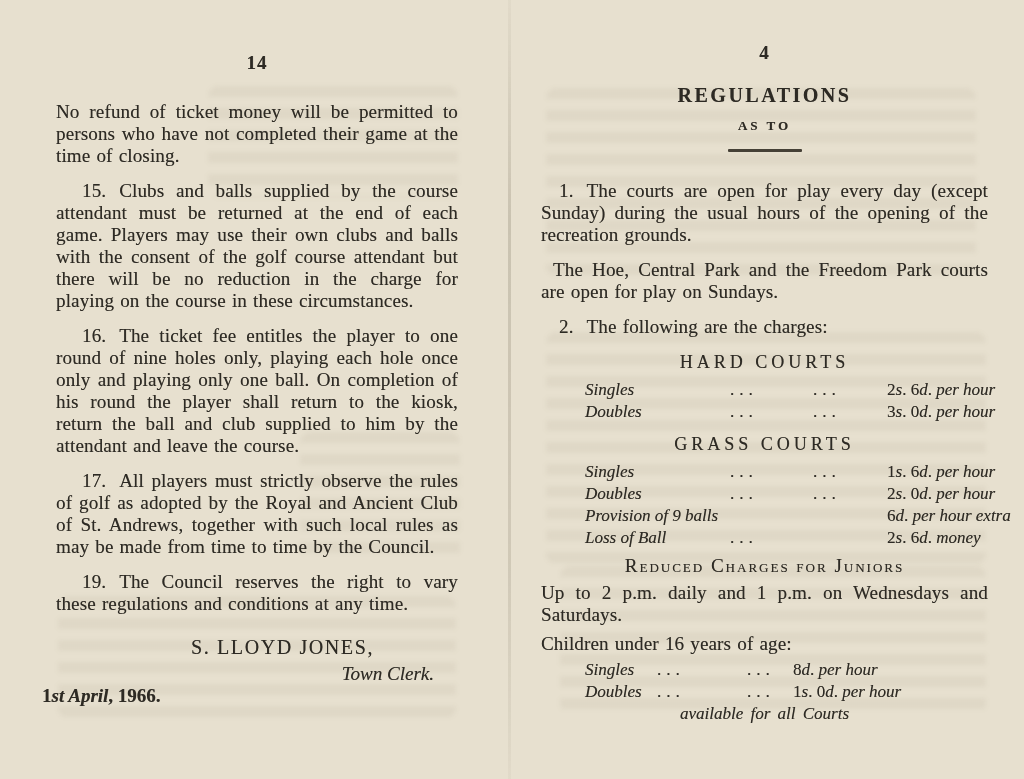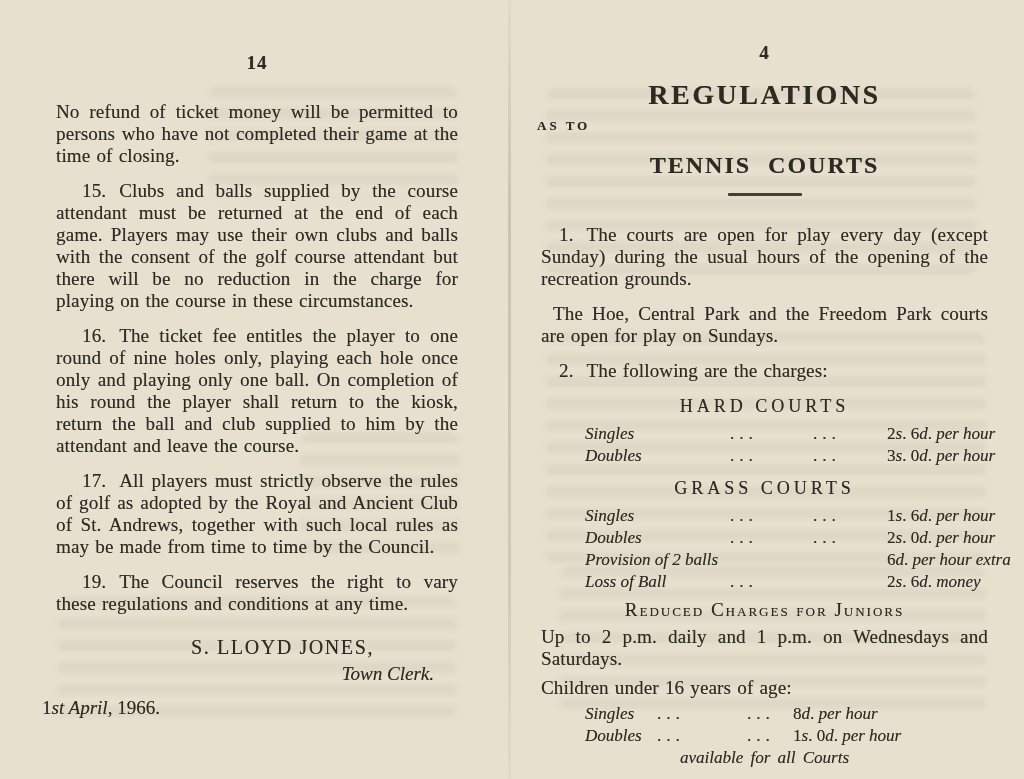--- a/index.html
+++ b/index.html
@@ -46,25 +46,25 @@
 
   .body{font-size:19px;line-height:22px;text-align:justify;margin:4px;word-spacing:1.2px;letter-spacing:.15px;}
   .mt9{margin-top:9px;}
   .indent{text-indent:26px;}
   .indent-r{text-indent:18px;}
   .indent-sm{text-indent:12px;}
   .pnum{margin-right:13px;}
 
   .sig-name{margin-top:16px;text-align:right;padding-right:88px;font-size:20px;line-height:24px;letter-spacing:1.6px;}
   .sig-title{margin-top:4px;text-align:right;padding-right:28px;font-style:italic;font-size:19px;line-height:22px;}
-  .date-line{margin-top:12px;margin-left:-10px;font-size:19px;line-height:22px;}
+  .date-line{margin-top:0;margin-left:-10px;font-size:19px;line-height:22px;font-weight:bold;}
   .date-line i{font-style:italic;}
 
-  .t1{margin:18px 0 0;font-size:28px;line-height:26px;font-weight:bold;letter-spacing:2.5px;text-align:center;}
-  .t2{margin:10px 0 12px;font-size:13px;line-height:16px;letter-spacing:3px;font-weight:bold;}
+  .t1{margin:18px 0 0;font-size:20px;line-height:26px;font-weight:bold;letter-spacing:2.5px;text-align:center;}
+  .t2{margin:10px 0 0;font-size:13px;line-height:16px;letter-spacing:3px;text-align:center;font-weight:bold;}
   .t3{margin:6px 0 0;font-size:24px;line-height:26px;font-weight:bold;letter-spacing:2px;word-spacing:9px;text-align:center;}
   .divider{margin:15px auto 24px;width:74px;height:3px;background:#454036;border-radius:1px;}
 
   .court-head{margin:9px 0 0;font-size:18px;line-height:22px;font-weight:normal;letter-spacing:4px;text-align:center;}
   .grass-head{margin-top:10px;}
   .ctable{margin-top:6px;font-size:17px;line-height:22px;}
   .crow{display:grid;grid-template-columns:145px 83px 74px 1fr;padding-left:48px;}
   .jrow{grid-template-columns:72px 90px 46px 1fr;}
   .clabel{font-style:italic;white-space:nowrap;}
   .clabel.wide{grid-column:1 / 4;}
@@ -107,21 +107,20 @@
     <div class="sig-name">S. LLOYD JONES,</div>
     <div class="sig-title">Town Clerk.</div>
     <div class="date-line"><span>1</span><i>st April</i><span>, 1966.</span></div>
   </section>
 
   <section class="page right">
     <div class="pagenum">4</div>
 
     <h1 class="t1">REGULATIONS</h1>
     <div class="t2">AS TO</div>
-    <h1 class="t3">TENNIS COURTS</h1>
     <div class="divider"></div>
 
     <p class="body indent-r"><span class="pnum">1.</span><span>The courts are open for play every day (except Sunday) during the usual hours of the opening of the recreation grounds.</span></p>
 
     <p class="body indent-sm mt9"><span>The Hoe, Central Park and the Freedom Park courts are open for play on Sundays.</span></p>
 
     <p class="body indent-r mt9"><span class="pnum">2.</span><span>The following are the charges:</span></p>
 
     <h2 class="court-head">HARD COURTS</h2>
     <div class="ctable">
@@ -147,21 +146,21 @@
         <span class="cdots">...</span>
         <span class="cprice">1<i>s</i>. 6<i>d</i>. <i>per</i> <i>hour</i></span>
       </div>
       <div class="crow">
         <span class="clabel">Doubles</span>
         <span class="cdots">...</span>
         <span class="cdots">...</span>
         <span class="cprice">2<i>s</i>. 0<i>d</i>. <i>per</i> <i>hour</i></span>
       </div>
       <div class="crow">
-        <span class="clabel wide">Provision of 2 balls</span>
+        <span class="clabel wide">Provision of 9 balls</span>
         <span class="cprice">6<i>d</i>. <i>per</i> <i>hour</i> <i>extra</i></span>
       </div>
       <div class="crow">
         <span class="clabel">Loss of Ball</span>
         <span class="cdots">...</span>
         <span class="cdots"></span>
         <span class="cprice">2<i>s</i>. 6<i>d</i>. <i>money</i></span>
       </div>
     </div>
 

